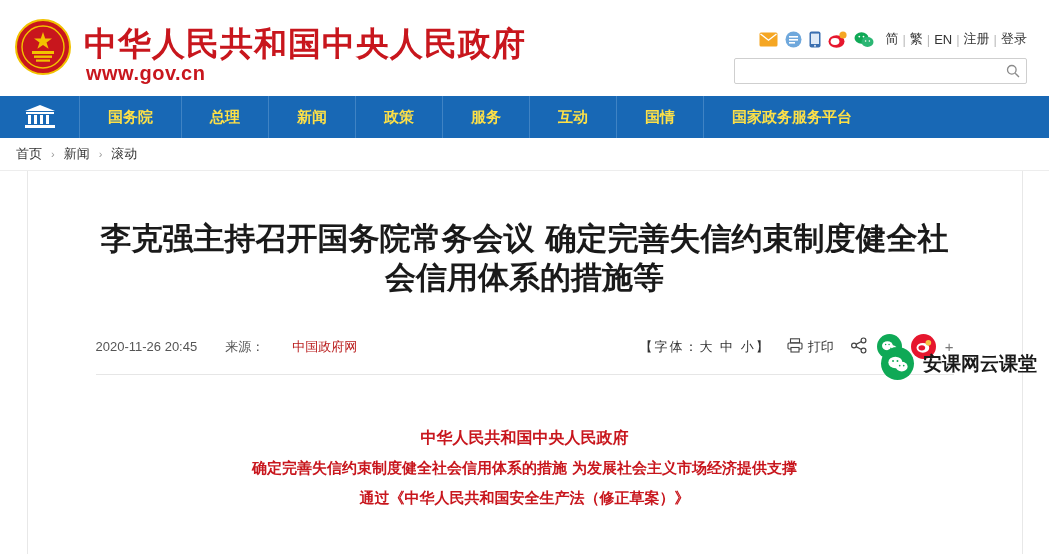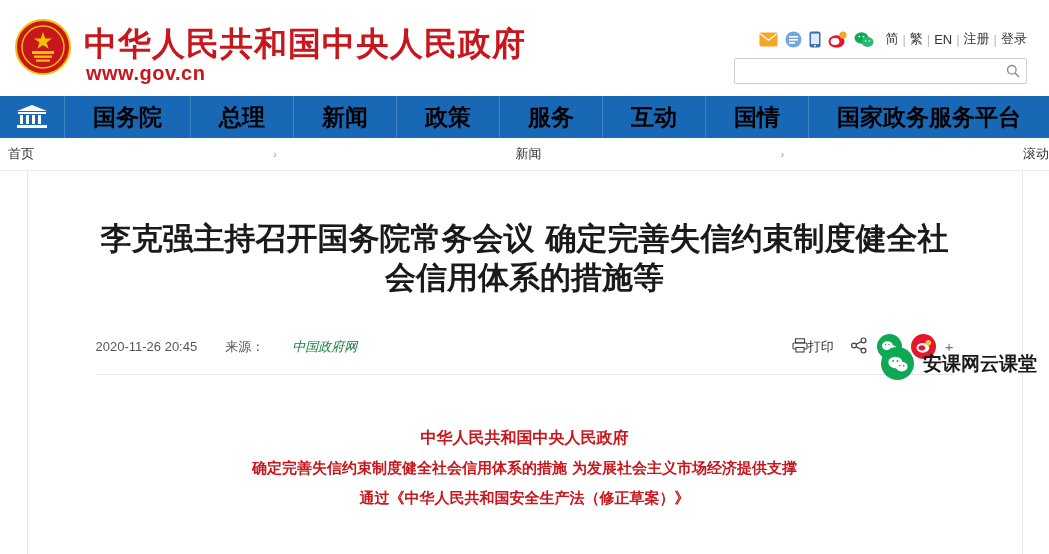--- a/index.html
+++ b/index.html
@@ -79,39 +79,38 @@
   }
   .nav-home {
     width: 80px;
     display: flex; align-items: center; justify-content: center;
     border-right: 1px solid #3f83c4;
     cursor: pointer;
   }
   .nav-item {
     display: flex; align-items: center; justify-content: center;
     padding: 0 28px;
-    font-size: 23px;
-    font-weight: bold;
-    color: #000000;
+    font-size: 15px;
+    font-weight: bold;
+    color: #fde047;
     border-right: 1px solid #3f83c4;
     cursor: pointer;
     white-space: nowrap;
   }
   .nav-item:last-child { border-right: 0; }
 
   
   .breadcrumb {
     height: 33px;
     display: flex; align-items: center;
-    padding-left: 8px;
+    padding-left: 16px;
     font-size: 13px;
     color: #333;
     background: #fff;
     border-bottom: 1px solid #ededed;
-    justify-content: space-between;
   }
   .breadcrumb a { color: #333; text-decoration: none; cursor: pointer; }
   .breadcrumb .arrow { margin: 0 9px; color: #999; font-size: 11px; }
 
   
   .article-wrap {
     position: relative;
     margin: 0 auto;
     width: 996px;
     height: 383px;
@@ -135,25 +134,25 @@
     display: flex;
     align-items: center;
     justify-content: space-between;
     font-size: 13px;
     color: #555;
     border-bottom: 1px solid #e6e6e6;
     padding-bottom: 12px;
   }
   .meta-left { display: flex; align-items: center; gap: 28px; }
   .meta-left .src-label { color: #555; }
-  .meta-left .src-link { color: #15803d; text-decoration: none; cursor: pointer; font-style: italic; }
+  .meta-left .src-link { color: #b91c1c; text-decoration: none; cursor: pointer; }
   .meta-right { display: flex; align-items: center; gap: 16px; font-size: 13px; color: #333; }
   .fontsize { letter-spacing: 2px; }
   .fontsize b { font-weight: normal; cursor: pointer; }
-  .print { display: flex; align-items: center; cursor: pointer; }
+  .print { display: flex; align-items: center; gap: 5px; cursor: pointer; }
   .share-icons { display: flex; align-items: center; gap: 9px; }
   .circle-ico { width: 25px; height: 25px; border-radius: 50%; display: inline-flex; align-items: center; justify-content: center; cursor: pointer; }
   .plus { color: #777; font-size: 15px; cursor: pointer; }
 
   .body-text {
     margin: 48px auto 0 auto;
     width: 680px;
     text-align: center;
     color: #c8161d;
     font-weight: bold;
@@ -304,20 +303,21 @@
 
     <div class="article-title">李克强主持召开国务院常务会议 确定完善失信约束制度健全社会信用体系的措施等</div>
 
     <div class="meta-row">
       <div class="meta-left">
         <span>2020-11-26 20:45</span>
         <span class="src-label">来源：</span>
         <a class="src-link">中国政府网</a>
       </div>
       <div class="meta-right">
+        <span class="fontsize"><span>【字体：</span><b>大</b> <b>中</b> <b>小</b><span>】</span></span>
         <span class="print">
           <span>
             <svg width="16" height="15" viewBox="0 0 16 15">
                 <rect x="3.5" y="0.8" width="9" height="4" fill="none" stroke="#444" stroke-width="1.1"></rect>
                 <rect x="1" y="5" width="14" height="6" rx="1" fill="none" stroke="#444" stroke-width="1.1"></rect>
                 <rect x="4" y="9.5" width="8" height="4.5" fill="#fff" stroke="#444" stroke-width="1.1"></rect>
               </svg>
           </span>
           <span>打印</span>
         </span>

